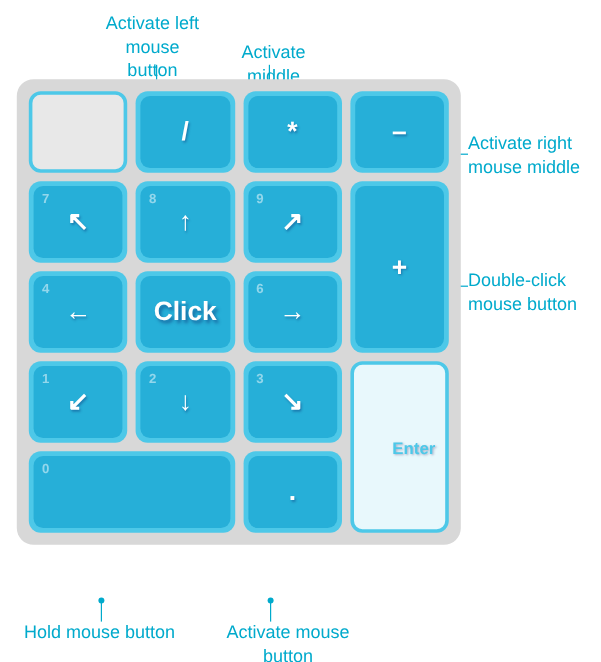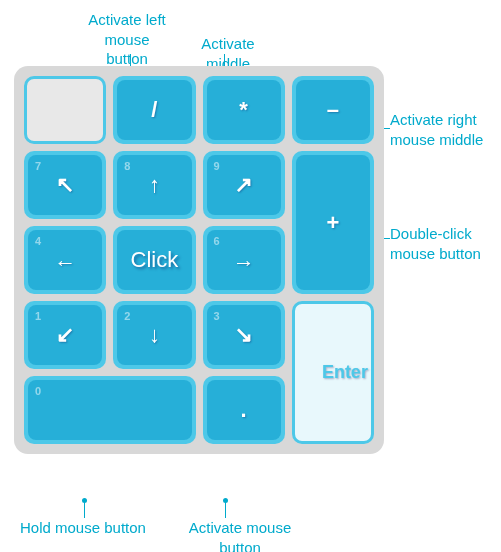--- a/index.html
+++ b/index.html
@@ -93,29 +93,29 @@
       grid-row: span 2;
       height: 100%;
       background: #e8f8fc;
       border: 3px solid #4dc8e8;
     }
     .key-enter .key-inner {
       background: transparent;
     }
     .key-enter .key-icon {
       color: #4dc8e8;
-      font-size: 18px;
+      font-size: 14px;
       font-weight: bold;
       margin-left: 24px;
     }
 
     .key-click .key-icon {
       font-size: 22px;
       color: #fff;
-      font-weight: 400;
+      font-weight: 700;
       text-shadow: 2px 2px 3px rgba(0,0,80,0.4);
       text-align: right;
     }
 
     
     .arrow-nw::before { content: '↖'; }
     .arrow-up::before { content: '↑'; }
     .arrow-ne::before { content: '↗'; }
     .arrow-left::before { content: '←'; }
     .arrow-right::before { content: '→'; }

